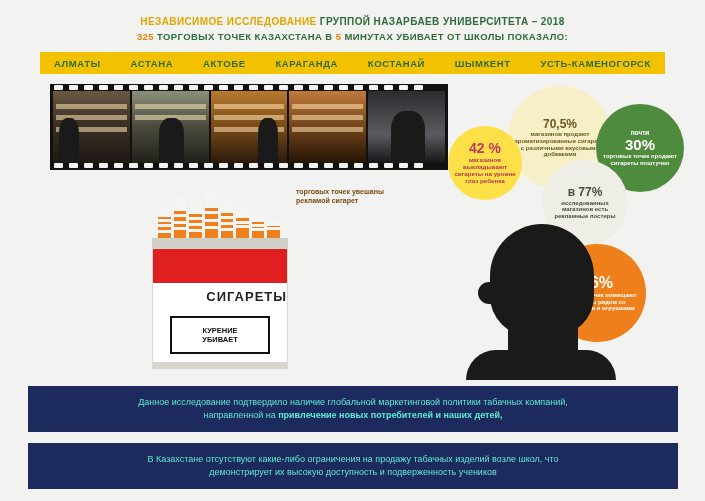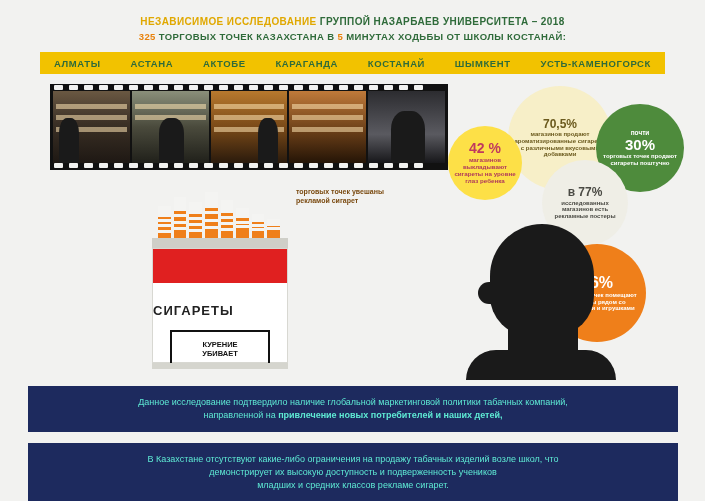--- a/index.html
+++ b/index.html
@@ -100,21 +100,21 @@
   .bars .b i.i3{top:74%;}
   .barbase{position:absolute;left:152px;top:238px;width:136px;height:10px;background:#cfcfc8;}
 
   .pct925{position:absolute;left:296px;top:186px;width:98px;}
   .pct925 .n{color:#ef7f1a;font-weight:bold;font-size:17px;}
   .pct925 .t{color:#7a4a10;font-weight:bold;font-size:7px;line-height:1.25;margin-top:2px;}
 
   
   .pack{position:absolute;left:152px;top:248px;width:136px;height:115px;background:#ffffff;border:1px solid #d8d8d2;box-sizing:border-box;}
   .pack .red{height:34px;background:#e02020;}
-  .pack .title{text-align:left;font-weight:bold;font-size:13px;color:#222;letter-spacing:1px;margin-top:20px;}
+  .pack .title{text-align:right;font-weight:bold;font-size:13px;color:#222;letter-spacing:1px;margin-top:6px;}
   .pack .warn{margin:12px auto 0;width:96px;height:34px;border:2px solid #111;display:flex;flex-direction:column;align-items:center;justify-content:center;}
   .pack .warn span{font-size:7.5px;font-weight:bold;color:#111;line-height:1.25;}
   .packshadow{position:absolute;left:152px;top:363px;width:136px;height:6px;background:#d5d5ce;}
 
   
   .pct17{position:absolute;left:24px;top:306px;width:122px;text-align:center;}
   .pct17 .n{color:#ef7f1a;font-weight:bold;font-size:15px;}
   .pct17 .t{color:#5a4a2a;font-weight:bold;font-size:6.8px;line-height:1.3;margin-top:2px;}
   .pct17 .rule{width:112px;height:2px;background:#f2c200;margin:3px auto 3px;}
 
@@ -142,21 +142,21 @@
 
   <div class="hdr">
     <div class="l1">
       <span class="em">НЕЗАВИСИМОЕ ИССЛЕДОВАНИЕ</span>
       <span class="dk">ГРУППОЙ НАЗАРБАЕВ УНИВЕРСИТЕТА – 2018</span>
     </div>
     <div class="l2">
       <span class="org">325</span>
       <span>ТОРГОВЫХ ТОЧЕК КАЗАХСТАНА В</span>
       <span class="org">5</span>
-      <span>МИНУТАХ ХОДЬБЫ ОТ ШКОЛЫ КОСТАНАЙ:</span>
+      <span>МИНУТАХ УБИВАЕТ ОТ ШКОЛЫ ПОКАЗАЛО:</span>
     </div>
   </div>
 
   <div class="citybar">
     <span class="city">АЛМАТЫ</span>
     <span class="city">АСТАНА</span>
     <span class="city">АКТОБЕ</span>
     <span class="city">КАРАГАНДА</span>
     <span class="city">КОСТАНАЙ</span>
     <span class="city">ШЫМКЕНТ</span>
@@ -349,16 +349,15 @@
     <div class="ln">Данное исследование подтвердило наличие глобальной маркетинговой политики табачных компаний,</div>
     <div class="ln">
       <span>направленной на</span>
       <span class="b">привлечение новых потребителей и наших детей,</span>
     </div>
   </div>
 
   <div class="panel p2">
     <div class="ln">В Казахстане отсутствуют какие-либо ограничения на продажу табачных изделий возле школ, что</div>
     <div class="ln">демонстрирует их высокую доступность и подверженность учеников</div>
-    <div class="ln">младших и средних классов рекламе сигарет.</div>
   </div>
 
 </div>
 
 </body></html>

